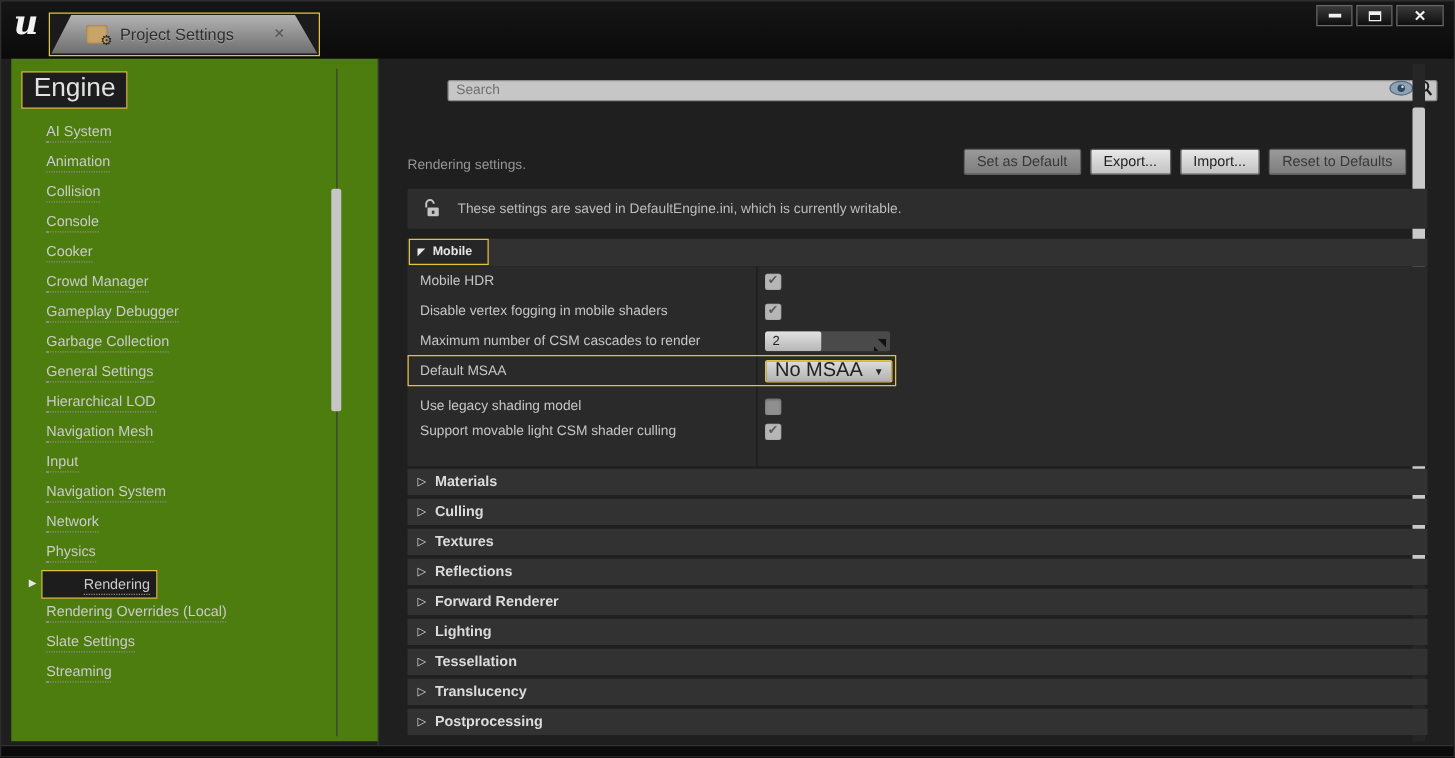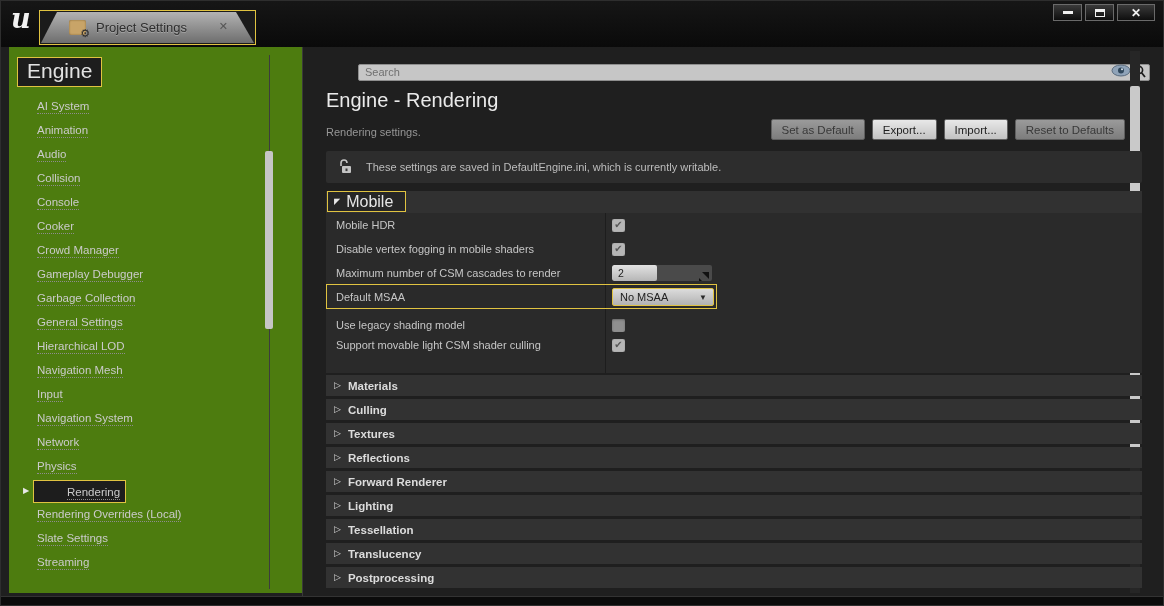--- a/index.html
+++ b/index.html
@@ -74,39 +74,39 @@
   .notice { position:absolute; left:23px; top:104px; width:816px; height:32px; background:#2d2d2d; border-radius:2px;
             display:flex; align-items:center; }
   .notice-text { font-size:11px; color:#bdbdbd; margin-left:14px; }
   .lock-icon { margin-left:12px; display:flex; }
 
   
   .cat-header { position:absolute; left:23px; top:144px; width:816px; height:22px; background:#313131; }
   .cat-box { position:absolute; left:1px; top:0px; height:21px; border:1px solid #e0c341; background:#262626;
              display:flex; align-items:center; padding:0 12px 0 6px; cursor:pointer; }
   .exp-arrow { font-size:8px; color:#e8e8e8; margin-right:6px; line-height:1; }
-  .cat-title { font-size:16px; font-weight:normal; color:#e6e6e6; }
+  .cat-title { font-size:10px; font-weight:bold; color:#e6e6e6; }
 
   .rows { position:absolute; left:23px; top:166px; width:816px; height:160px; background:#2a2a2a; }
   .col-split { position:absolute; left:279px; top:0; width:1px; height:100%; background:#1d1d1d; }
   .row { position:absolute; left:0; width:100%; height:24px; display:flex; align-items:center; }
   .row-label { margin-left:10px; font-size:11px; color:#c6c6c6; }
   .row-value { position:absolute; left:286px; display:flex; align-items:center; }
   .checkbox { width:13px; height:13px; border-radius:2px; display:flex; align-items:center; justify-content:center; cursor:pointer; }
   .cb-on { background:#b6b6b6; box-shadow:inset 0 0 1px #6e6e6e; }
   .cb-off { background:#8f8f8f; box-shadow:inset 0 1px 2px #6a6a6a; }
   .cbmark { font-style:normal; font-size:10px; color:#585858; line-height:1; }
   .spin { position:relative; width:100px; height:16px; background:#4a4a4a; border-radius:2px; overflow:hidden; }
   .spin-val { position:absolute; left:0; top:0; width:45px; height:100%; background:linear-gradient(#e2e2e2,#b6b6b6);
               border-radius:2px; font-size:10.5px; color:#222; padding:2px 0 0 6px; }
   .spin-corner { position:absolute; right:3px; top:3px; }
   .msaa-row-box { position:absolute; left:0px; top:71px; width:391px; height:25px; border:1px solid #e0c341; }
   .dropdown { position:relative; width:102px; height:18px; background:linear-gradient(#dcdcdc,#b2b2b2);
               border:1px solid #e0c341; border-radius:2px; display:flex; align-items:center; cursor:pointer; }
-  .dd-label { font-size:11px; color:#222; margin-left:7px; }
+  .dd-label { font-size:16px; color:#222; margin-left:7px; }
   .dd-caret { position:absolute; right:6px; font-size:8px; color:#2a2a2a; }
 
   
   .collapsed-bar { position:absolute; left:23px; width:816px; height:21px; background:#323232; display:flex;
                    align-items:center; cursor:pointer; }
   .col-arrow { font-size:9px; color:#d8d8d8; margin-left:8px; line-height:1; }
   .col-label { font-size:11.5px; font-weight:bold; color:#dcdcdc; margin-left:7px; }
 
   .bottom-strip { position:absolute; left:0; bottom:0; width:100%; height:9px; background:#0b0b0b; border-top:1px solid #333; }
 </style>
@@ -142,23 +142,20 @@
   <div class="sidebar">
     <div class="sb-heading">Engine</div>
     <div class="sb-list">
       <div class="sb-item">
           <span class="sb-link">AI System</span>
         </div>
       <div class="sb-item">
           <span class="sb-link">Animation</span>
         </div>
       <div class="sb-item">
-          <span class="sb-link">Audio</span>
-        </div>
-      <div class="sb-item">
           <span class="sb-link">Collision</span>
         </div>
       <div class="sb-item">
           <span class="sb-link">Console</span>
         </div>
       <div class="sb-item">
           <span class="sb-link">Cooker</span>
         </div>
       <div class="sb-item">
           <span class="sb-link">Crowd Manager</span>
@@ -226,21 +223,20 @@
         <ellipse cx="10" cy="6.5" rx="9" ry="5.5" fill="#8fa3b8" stroke="#5a6b7d"></ellipse>
         <circle cx="10" cy="6.5" r="3" fill="#31485c"></circle>
         <circle cx="11" cy="5.3" r="1" fill="#d8e4ee"></circle>
       </svg>
       <span class="eye-caret">▾</span>
     </div>
 
     <div class="main-scroll-track"></div>
     <div class="main-scroll-thumb"></div>
 
-    <div class="page-title">Engine - Rendering</div>
     <div class="page-sub">Rendering settings.</div>
 
     <div class="btnrow">
       <button class="btn btn-gray">Set as Default</button>
       <button class="btn btn-light">Export...</button>
       <button class="btn btn-light">Import...</button>
       <button class="btn btn-gray">Reset to Defaults</button>
     </div>
 
     <div class="notice">

